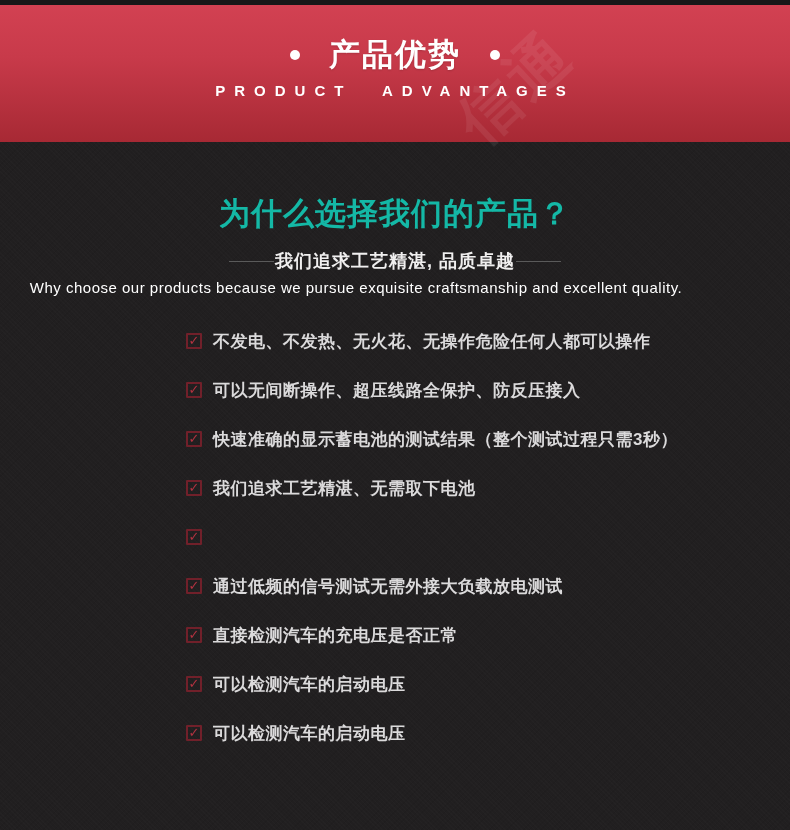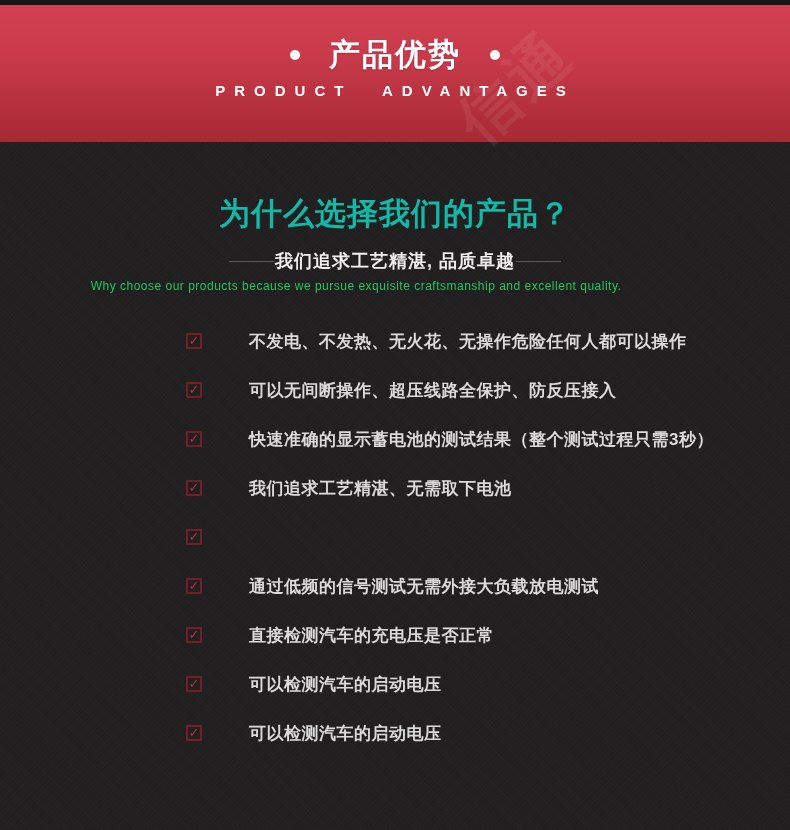--- a/index.html
+++ b/index.html
@@ -45,33 +45,33 @@
   .subhead-row{
     position:absolute;top:248px;left:0;width:790px;z-index:1;
     display:flex;align-items:center;justify-content:center;gap:1px;height:26px;
   }
   .hline{width:45px;height:1px;background:#5a5a5a;flex:0 0 auto;}
   .section-subheading{
     font-size:18px;font-weight:bold;color:#f0efef;letter-spacing:1px;line-height:1;
   }
   .section-subheading-en{
     position:absolute;top:279px;left:0;width:712px;z-index:1;
-    text-align:center;font-size:12px;color:#22c55e;letter-spacing:0.5px;
+    text-align:center;font-size:15px;color:#ffffff;letter-spacing:0.5px;
   }
   .features{
     position:absolute;top:331px;left:186px;z-index:1;
     margin:0;padding:0;list-style:none;
   }
   .feature-item{display:flex;align-items:center;gap:11px;height:20px;margin-bottom:29px;}
   .checkbox-icon{
     flex:0 0 auto;width:12px;height:12px;border:2px solid #71202a;border-radius:1px;
     color:#b33240;font-size:13px;line-height:11px;text-align:center;font-weight:bold;
   }
   .feature-text{
-    font-size:17px;font-weight:bold;color:#dbdadb;letter-spacing:0.5px;white-space:nowrap;margin-left:36px;
+    font-size:17px;font-weight:bold;color:#dbdadb;letter-spacing:0.5px;white-space:nowrap;
   }
 </style>
 </head>
 <body>
 
 <div class="page">
 
   <div class="top-strip"></div>
 
   <div class="banner">

